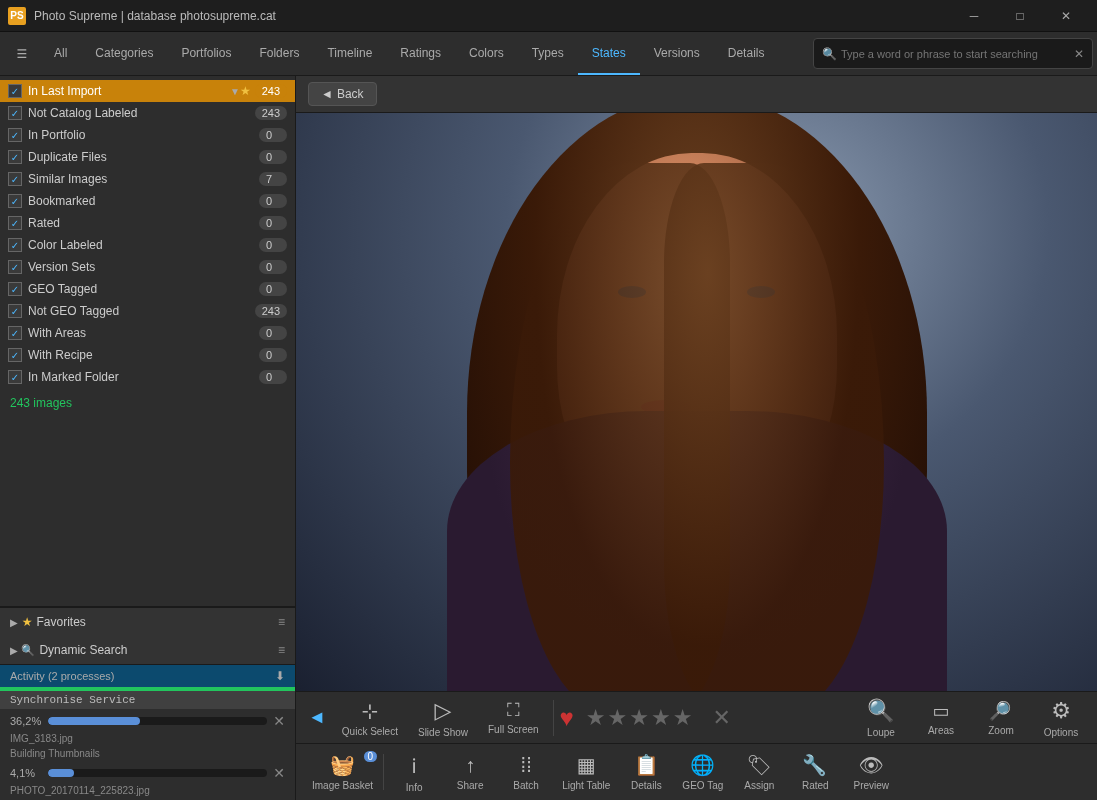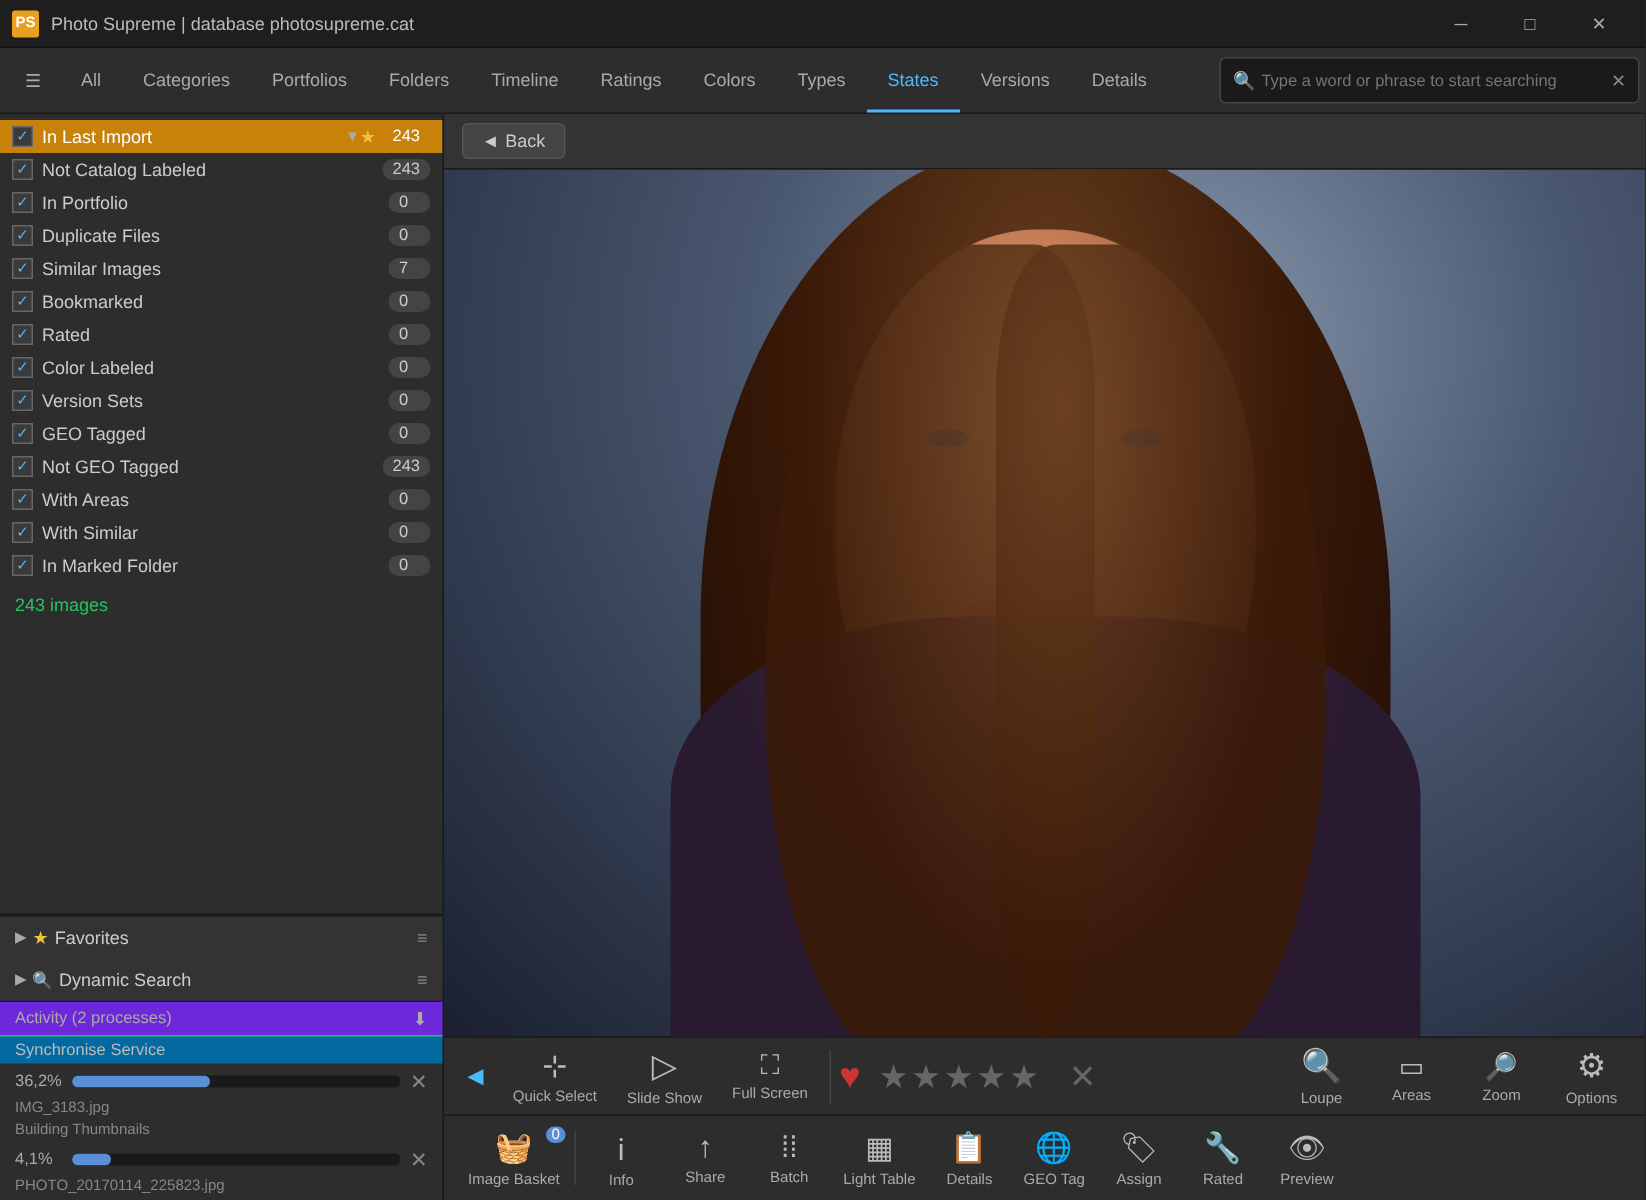--- a/index.html
+++ b/index.html
@@ -41,24 +41,24 @@
 
     .sidebar-footer { border-top: 1px solid #1a1a1a; }
     .sidebar-section { background: #333; border-top: 1px solid #1a1a1a; }
     .sidebar-section-item { display: flex; align-items: center; padding: 6px 10px; cursor: pointer; height: 28px; }
     .sidebar-section-item .tri { color: #aaa; font-size: 10px; margin-right: 4px; }
     .sidebar-section-item .fav-star { color: #f0c040; margin-right: 4px; }
     .sidebar-section-item .dyn-icon { color: #e8a020; margin-right: 4px; font-size: 11px; }
     .sidebar-section-item .label { flex: 1; font-size: 12px; color: #ccc; }
     .sidebar-section-item .menu-dots { color: #888; font-size: 12px; }
 
-    .activity-bar { background: #6d28d9; padding: 4px 10px; display: flex; align-items: center; justify-content: space-between; border-top: 1px solid #1a1a1a; }
+    .activity-bar { background: #0c4a6e; padding: 4px 10px; display: flex; align-items: center; justify-content: space-between; border-top: 1px solid #1a1a1a; }
     .activity-bar .act-label { font-size: 11px; color: #aaa; }
     .activity-bar .down-btn { color: #aaa; font-size: 12px; cursor: pointer; }
-    .sync-bar { padding: 3px 10px; background: #0369a1; font-size: 11px; color: #bbb; border-top: 1px solid #22c55e; }
+    .sync-bar { padding: 3px 10px; background: #404040; font-size: 11px; color: #bbb; border-top: 4px solid #22c55e; font-family: Liberation Mono, monospace; }
 
     .progress-row { display: flex; align-items: center; padding: 4px 10px; gap: 6px; }
     .progress-row .pct { font-size: 11px; color: #aaa; min-width: 32px; }
     .progress-row .bar-wrap { flex: 1; background: #1a1a1a; height: 8px; border-radius: 4px; overflow: hidden; position: relative; }
     .progress-row .bar-fill { height: 100%; background: #5a8fd8; border-radius: 4px; }
     .progress-row .close-btn { color: #888; font-size: 14px; cursor: pointer; }
 
     .img-count { padding: 8px 10px; font-size: 12px; color: #22c55e; }
 
     
@@ -219,21 +219,21 @@
       </div>
 
       <div class="sidebar-item">
         <div class="cb checked"></div>
         <span class="item-label">With Areas</span>
         <span class="count-badge">0</span>
       </div>
 
       <div class="sidebar-item">
         <div class="cb checked"></div>
-        <span class="item-label">With Similar</span>
+        <span class="item-label">With Recipe</span>
         <span class="count-badge">0</span>
       </div>
 
       <div class="sidebar-item">
         <div class="cb checked"></div>
         <span class="item-label">In Marked Folder</span>
         <span class="count-badge">0</span>
       </div>
 
       <div class="img-count">243 images</div>

